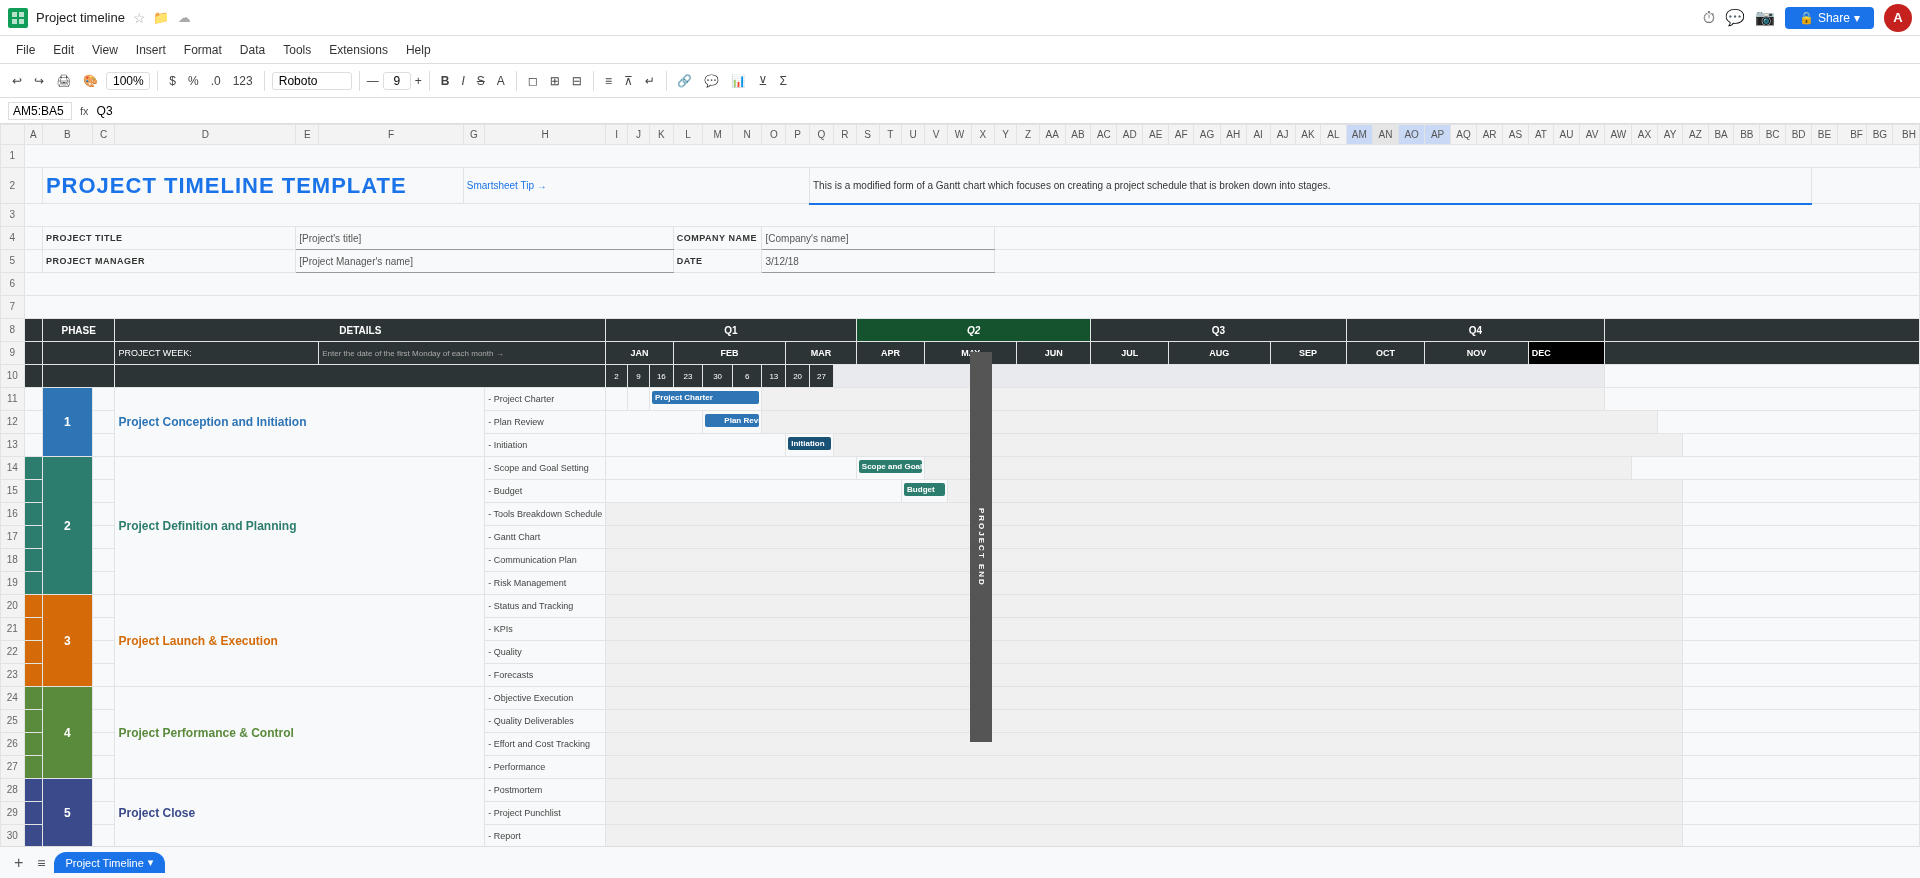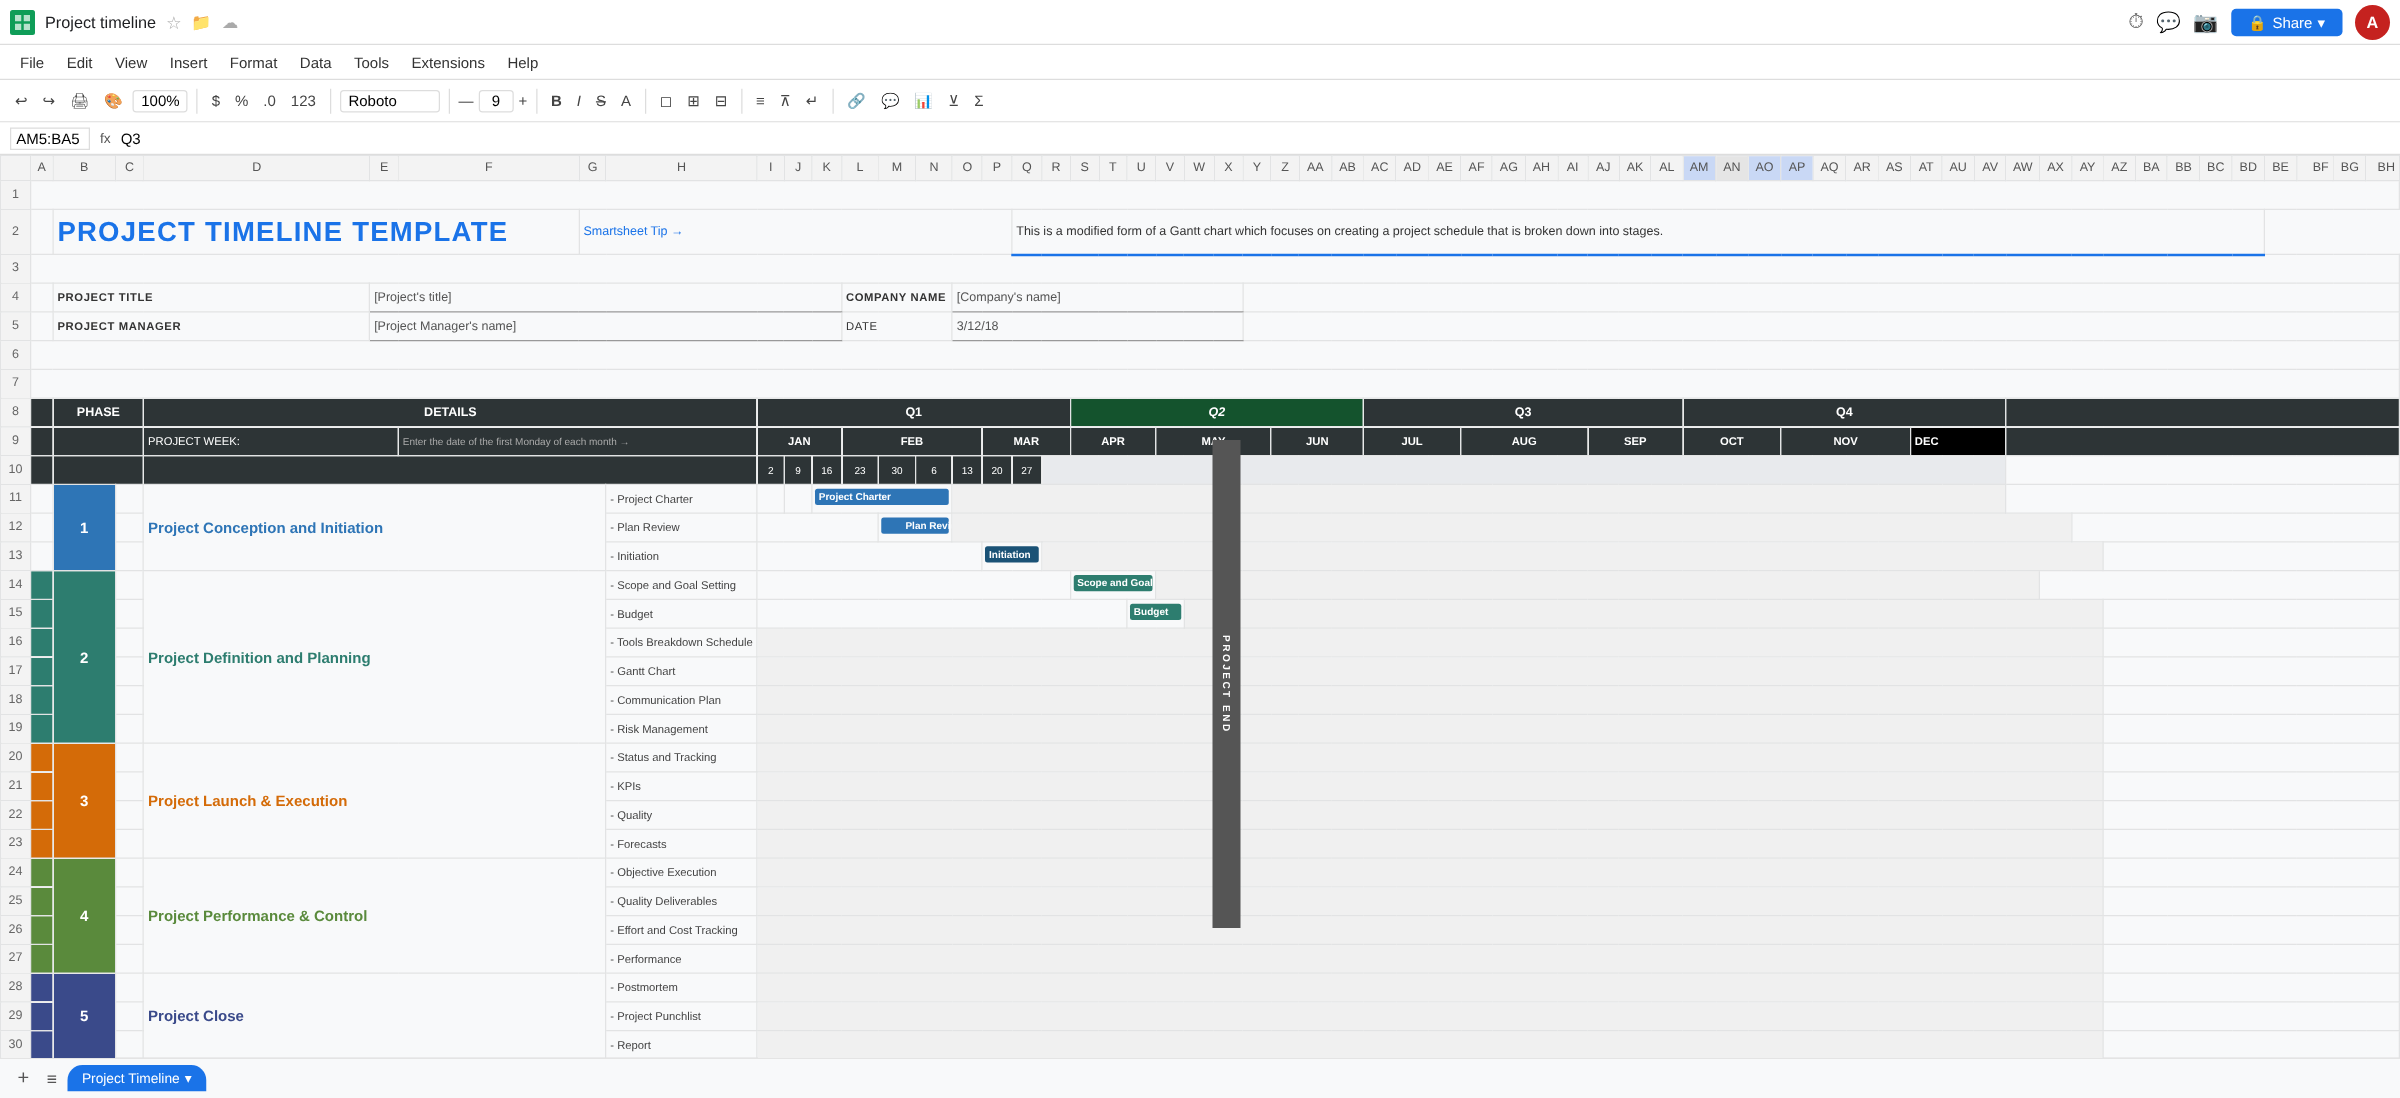--- a/index.html
+++ b/index.html
@@ -393,21 +393,21 @@
 
       <tr>
         <td class="row-num">5</td>
         <td></td>
         <td colspan="3" style="font-size:9px;font-weight:700;color:#333;letter-spacing:0.5px;">
           <span>PROJECT MANAGER</span>
         </td>
         <td colspan="7" style="font-size:10px;color:#555;border-bottom:1px solid #999;">
           <span>[Project Manager's name]</span>
         </td>
-        <td colspan="3" style="font-size:9px;font-weight:400;color:#333;letter-spacing:0.5px;">
+        <td colspan="3" style="font-size:9px;font-weight:700;color:#333;letter-spacing:0.5px;">
           <span>DATE</span>
         </td>
         <td colspan="10" style="font-size:10px;color:#555;border-bottom:1px solid #999;">
           <span>3/12/18</span>
         </td>
         <td colspan="36"></td>
       </tr>
 
       <tr>
         <td class="row-num">6</td>

